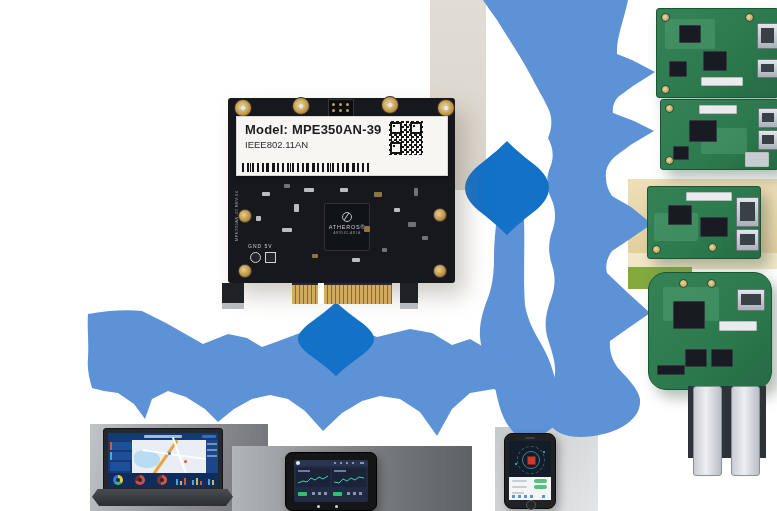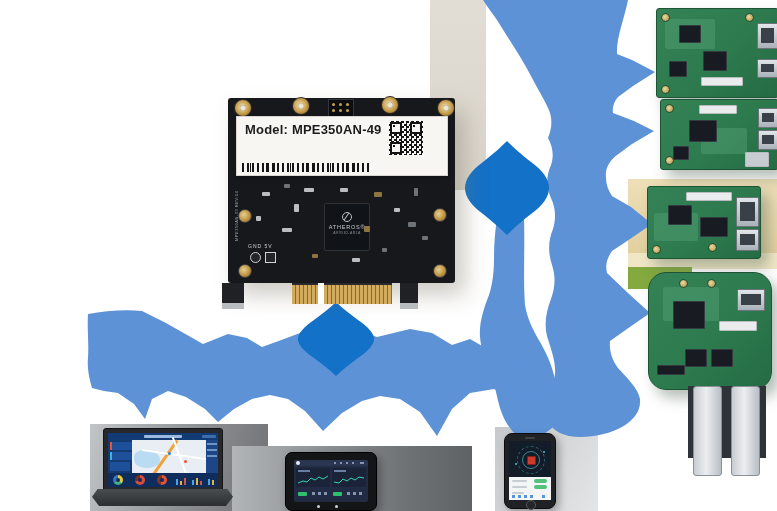--- a/index.html
+++ b/index.html
@@ -188,21 +188,22 @@
     <div class="abs" style="left:106px;top:3px;width:24px;height:16px;background:#0c0d10;border:1px solid #33363c;">
       <div class="abs" style="left:3px;top:3px;width:3px;height:3px;border-radius:50%;background:#c8a04e;"></div>
       <div class="abs" style="left:10px;top:3px;width:3px;height:3px;border-radius:50%;background:#c8a04e;"></div>
       <div class="abs" style="left:17px;top:3px;width:3px;height:3px;border-radius:50%;background:#c8a04e;"></div>
       <div class="abs" style="left:3px;top:9px;width:3px;height:3px;border-radius:50%;background:#c8a04e;"></div>
       <div class="abs" style="left:10px;top:9px;width:3px;height:3px;border-radius:50%;background:#c8a04e;"></div>
       <div class="abs" style="left:17px;top:9px;width:3px;height:3px;border-radius:50%;background:#c8a04e;"></div>
     </div>
 
     <div class="abs label" style="left:14px;top:20px;width:210px;height:58px;">
-      <div class="l1"><b>Model:</b>&nbsp;<b>MPE350AN-49</b></div>
+      <div class="l1"><b>Model:</b>&nbsp;<b>MPE350AN-39</b></div>
+      <div class="l2">IEEE802.11AN</div>
       <div class="abs barcode" style="left:5px;top:46px;width:128px;height:9px;"></div>
       <div class="abs qr" style="left:152px;top:4px;width:34px;height:34px;">
         <div class="finder" style="left:1px;top:1px;"></div>
         <div class="finder" style="right:1px;top:1px;"></div>
         <div class="finder" style="left:1px;bottom:1px;"></div>
       </div>
     </div>
 
     <div class="abs chipbody" style="left:102px;top:107px;width:44px;height:46px;">
       <div class="chiplogo"></div>

